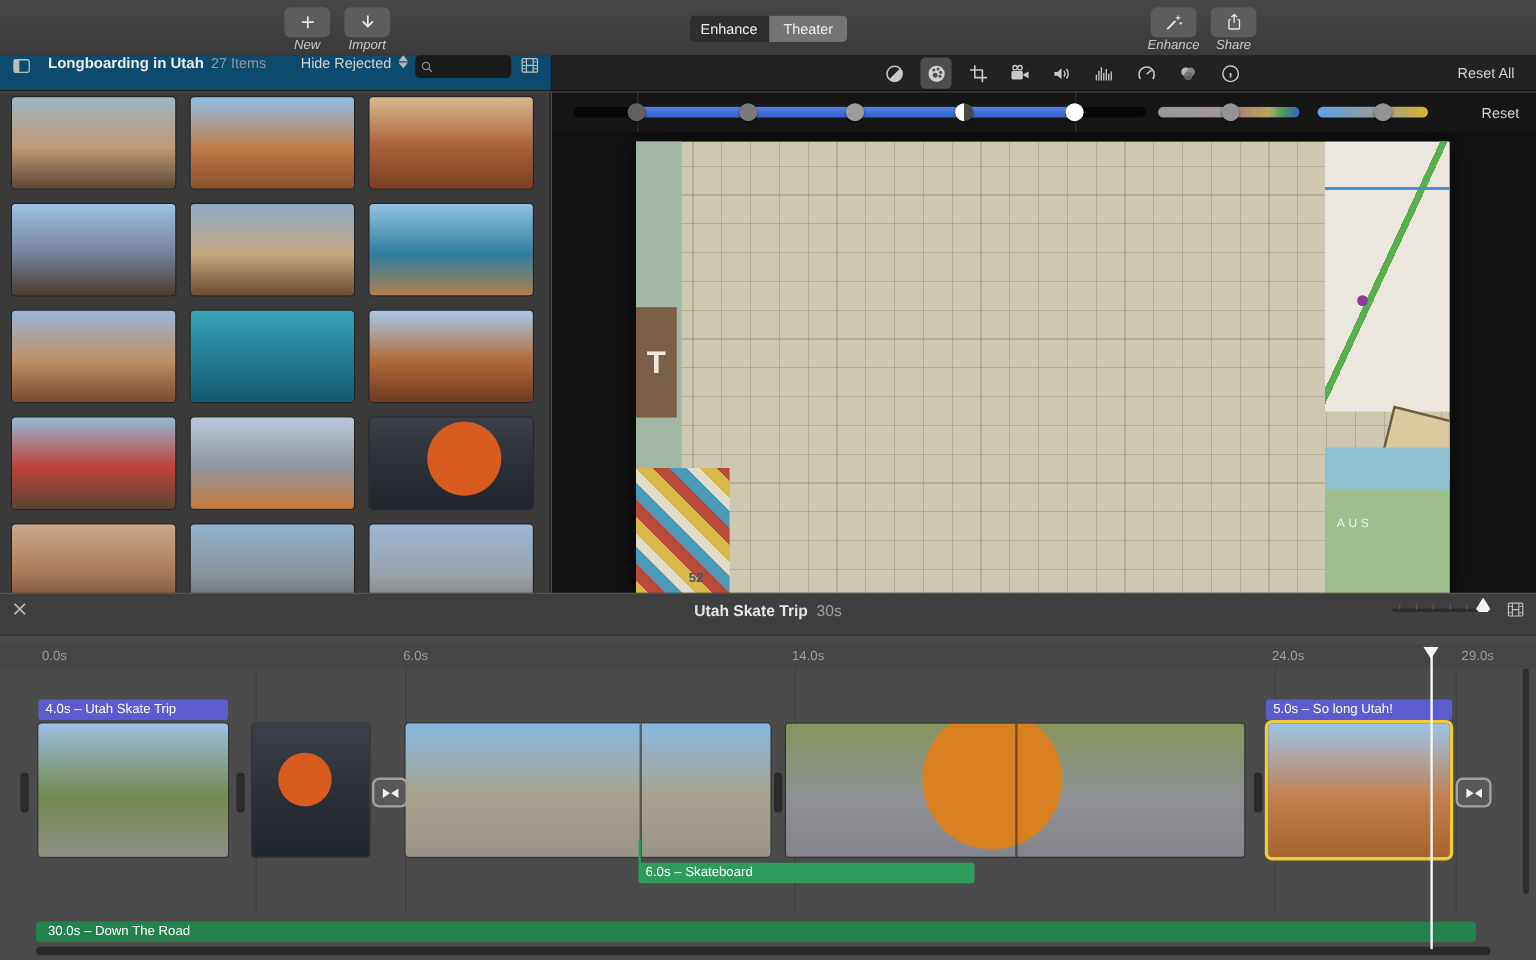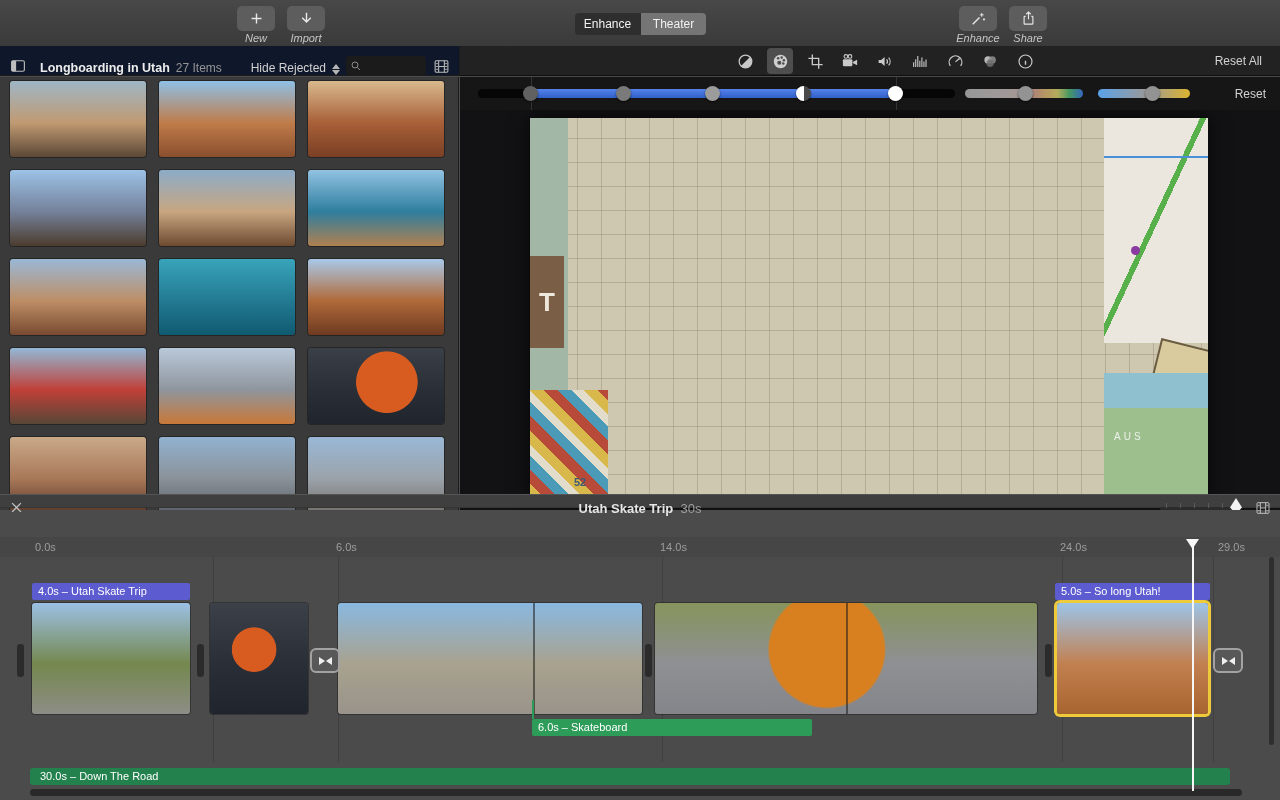--- a/index.html
+++ b/index.html
@@ -12,23 +12,23 @@
           background:linear-gradient(#484848,#3a3a3a);border-bottom:1px solid #262626;}
   .tool-btn{position:absolute;top:6px;width:38px;height:25px;background:#5d5d5d;
             border-radius:5px;display:flex;align-items:center;justify-content:center;cursor:default;}
   .tool-cap{position:absolute;top:32px;width:70px;text-align:center;font-size:11px;color:#c6c6c6;font-style:italic;}
   .seg{position:absolute;left:575px;top:13px;height:22px;display:flex;border-radius:4px;
        overflow:hidden;font-size:12px;color:#f2f2f2;}
   .seg div{width:65px;line-height:22px;text-align:center;}
   .seg .on{background:#2e2e2e;}
   .seg .off{background:#757575;border-left:1px solid #2e2e2e;}
   
-  .bheader{position:absolute;left:0;top:46px;width:460px;height:30px;background:#0f172a;
+  .bheader{position:absolute;left:0;top:46px;width:460px;height:30px;background:#0c4a6e;
            border-bottom:1px solid #1c1c1c;border-right:1px solid #1c1c1c;
-           display:flex;align-items:flex-end;box-sizing:border-box;padding:0 8px;gap:6px;}
+           display:flex;align-items:flex-start;box-sizing:border-box;padding:0 8px;gap:6px;}
   .btitle{font-size:12.5px;font-weight:bold;color:#ececec;margin-left:6px;white-space:nowrap;}
   .bcount{font-size:12px;color:#969696;white-space:nowrap;}
   .spacer{flex:1}
   .hide-rej{font-size:12px;color:#d2d2d2;white-space:nowrap;}
   .stepper{display:flex;flex-direction:column;gap:1px;align-items:center;}
   .stepper i{width:0;height:0;border-left:4px solid transparent;border-right:4px solid transparent;}
   .stepper .up{border-bottom:5px solid #b5b5b5;}
   .stepper .dn{border-top:5px solid #b5b5b5;}
   .searchbox{width:72px;height:19px;background:#1b1b1b;border-radius:4px;display:flex;
              align-items:center;padding:0 4px;gap:3px;}
@@ -85,21 +85,21 @@
   .photo .frame{position:absolute;inset:9px;border:1px solid rgba(255,255,255,.55);pointer-events:none;z-index:6;}
   .cloud{position:absolute;background:radial-gradient(ellipse at center,rgba(255,255,255,.95),rgba(255,255,255,0) 70%);}
   .butte{position:absolute;background:linear-gradient(100deg,#a4542f 55%,#7e3c20);border-radius:3px 3px 0 0;}
   .mesa{position:absolute;background:#a66038;opacity:.8;border-radius:2px;}
   .person{position:absolute;}
   .head{position:absolute;border-radius:50%;}
   .overlay-title{position:absolute;left:28px;bottom:36px;color:#fff;font-size:40px;
      font-family:"DejaVu Serif",serif;font-style:italic;font-weight:bold;letter-spacing:1px;
      text-shadow:2px 3px 5px rgba(60,30,10,.55);z-index:7;}
   
-  .tl-header{position:absolute;left:0;top:494px;width:1280px;height:14px;background:#3f3f3f;
+  .tl-header{position:absolute;left:0;top:494px;width:1280px;height:36px;background:#3f3f3f;
              border-top:1px solid #555;border-bottom:1px solid #353535;box-sizing:border-box;}
   .tl-title{position:absolute;left:0;top:6px;width:100%;text-align:center;font-size:13px;color:#e4e4e4;font-weight:bold;}
   .tl-title .dur{color:#9e9e9e;font-weight:normal;}
   .tl-close{position:absolute;left:9px;top:5px;}
   .zoomslider{position:absolute;right:44px;top:12px;width:76px;height:3px;background:#2b2b2b;border-radius:2px;}
   .zoomslider .tk{position:absolute;top:-4px;width:1px;height:5px;background:#5a5a5a;}
   .zoomthumb{position:absolute;right:-6px;top:-9px;width:12px;height:12px;background:#f2f2f2;
              clip-path:polygon(50% 0,100% 80%,80% 100%,20% 100%,0 80%);}
   .tl-film{position:absolute;right:8px;top:5px;}
   .ruler{position:absolute;left:0;top:537px;width:1280px;height:20px;background:#464646;}

